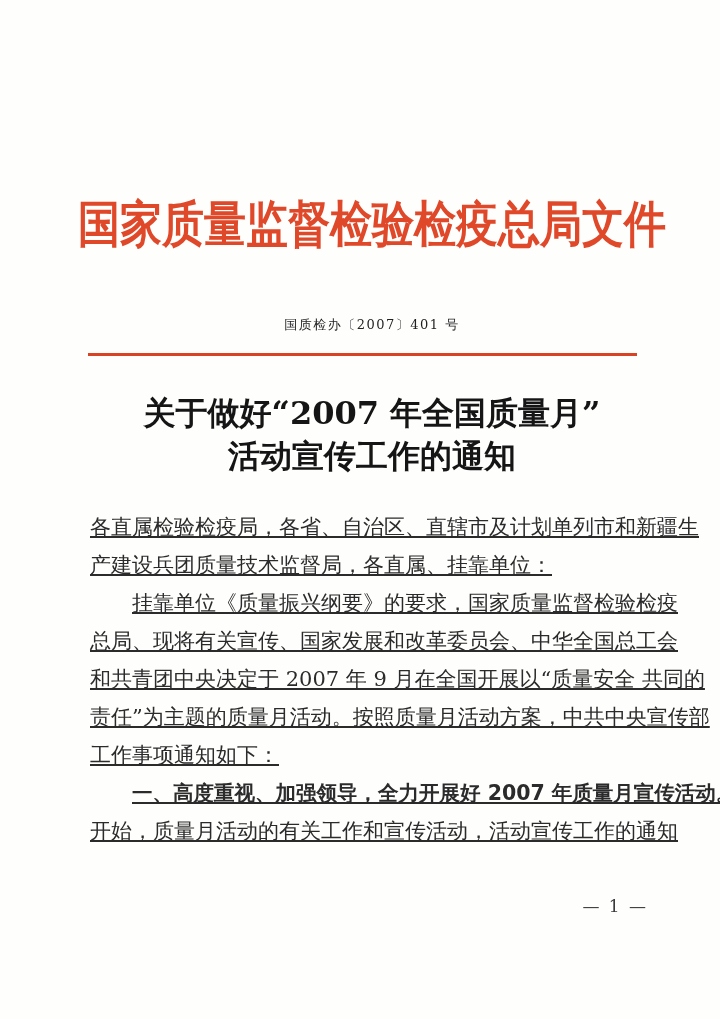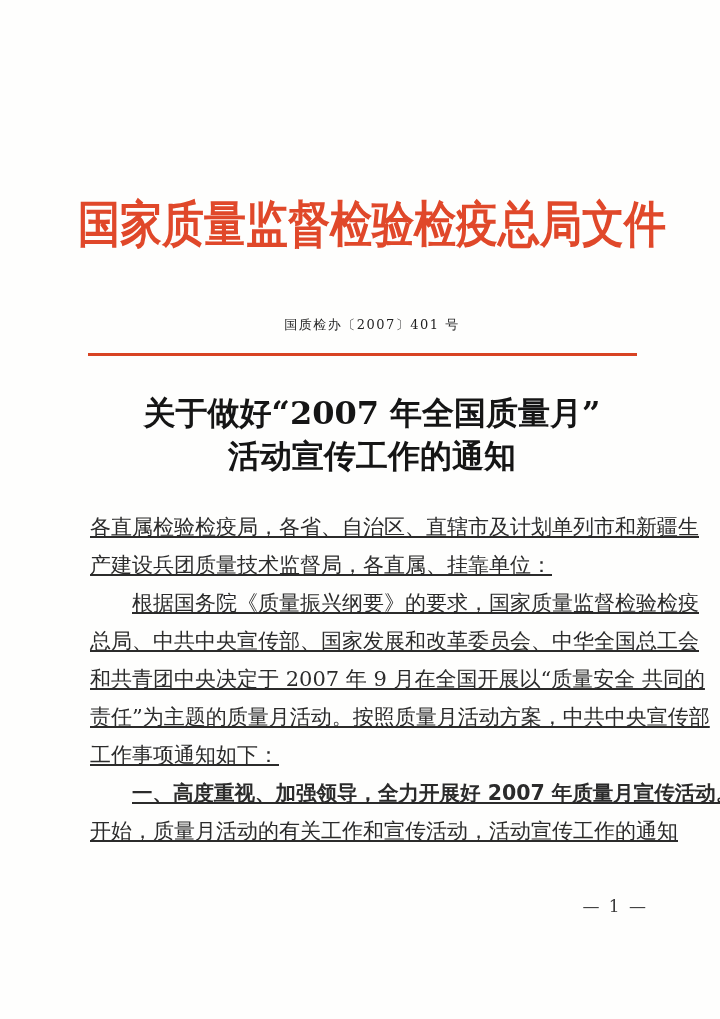--- a/index.html
+++ b/index.html
@@ -102,22 +102,22 @@
   <div class="red-divider"></div>
 
   <div class="title">
     <div>关于做好“2007 年全国质量月”</div>
     <div>活动宣传工作的通知</div>
   </div>
 
   <div class="body-block">
     <div class="line">各直属检验检疫局，各省、自治区、直辖市及计划单列市和新疆生</div>
     <div class="line">产建设兵团质量技术监督局，各直属、挂靠单位：</div>
-    <div class="line indent">根据国务院《质量振兴纲要》的要求，国家质量监督检验检疫</div>
-    <div class="line">总局、中共中央宣传部、国家发展和改革委员会、中华全国总工会</div>
+    <div class="line indent">挂靠单位《质量振兴纲要》的要求，国家质量监督检验检疫</div>
+    <div class="line">总局、现将有关宣传、国家发展和改革委员会、中华全国总工会</div>
     <div class="line">和共青团中央决定于 2007 年 9 月在全国开展以“质量安全 共同的</div>
     <div class="line">责任”为主题的质量月活动。按照质量月活动方案，中共中央宣传部</div>
     <div class="line">工作事项通知如下：</div>
     <div class="line indent bold">一、高度重视、加强领导，全力开展好 2007 年质量月宣传活动。</div>
     <div class="line">开始，质量月活动的有关工作和宣传活动，活动宣传工作的通知</div>
   </div>
 
   <div class="page-number">— 1 —</div>
 
 </div>

